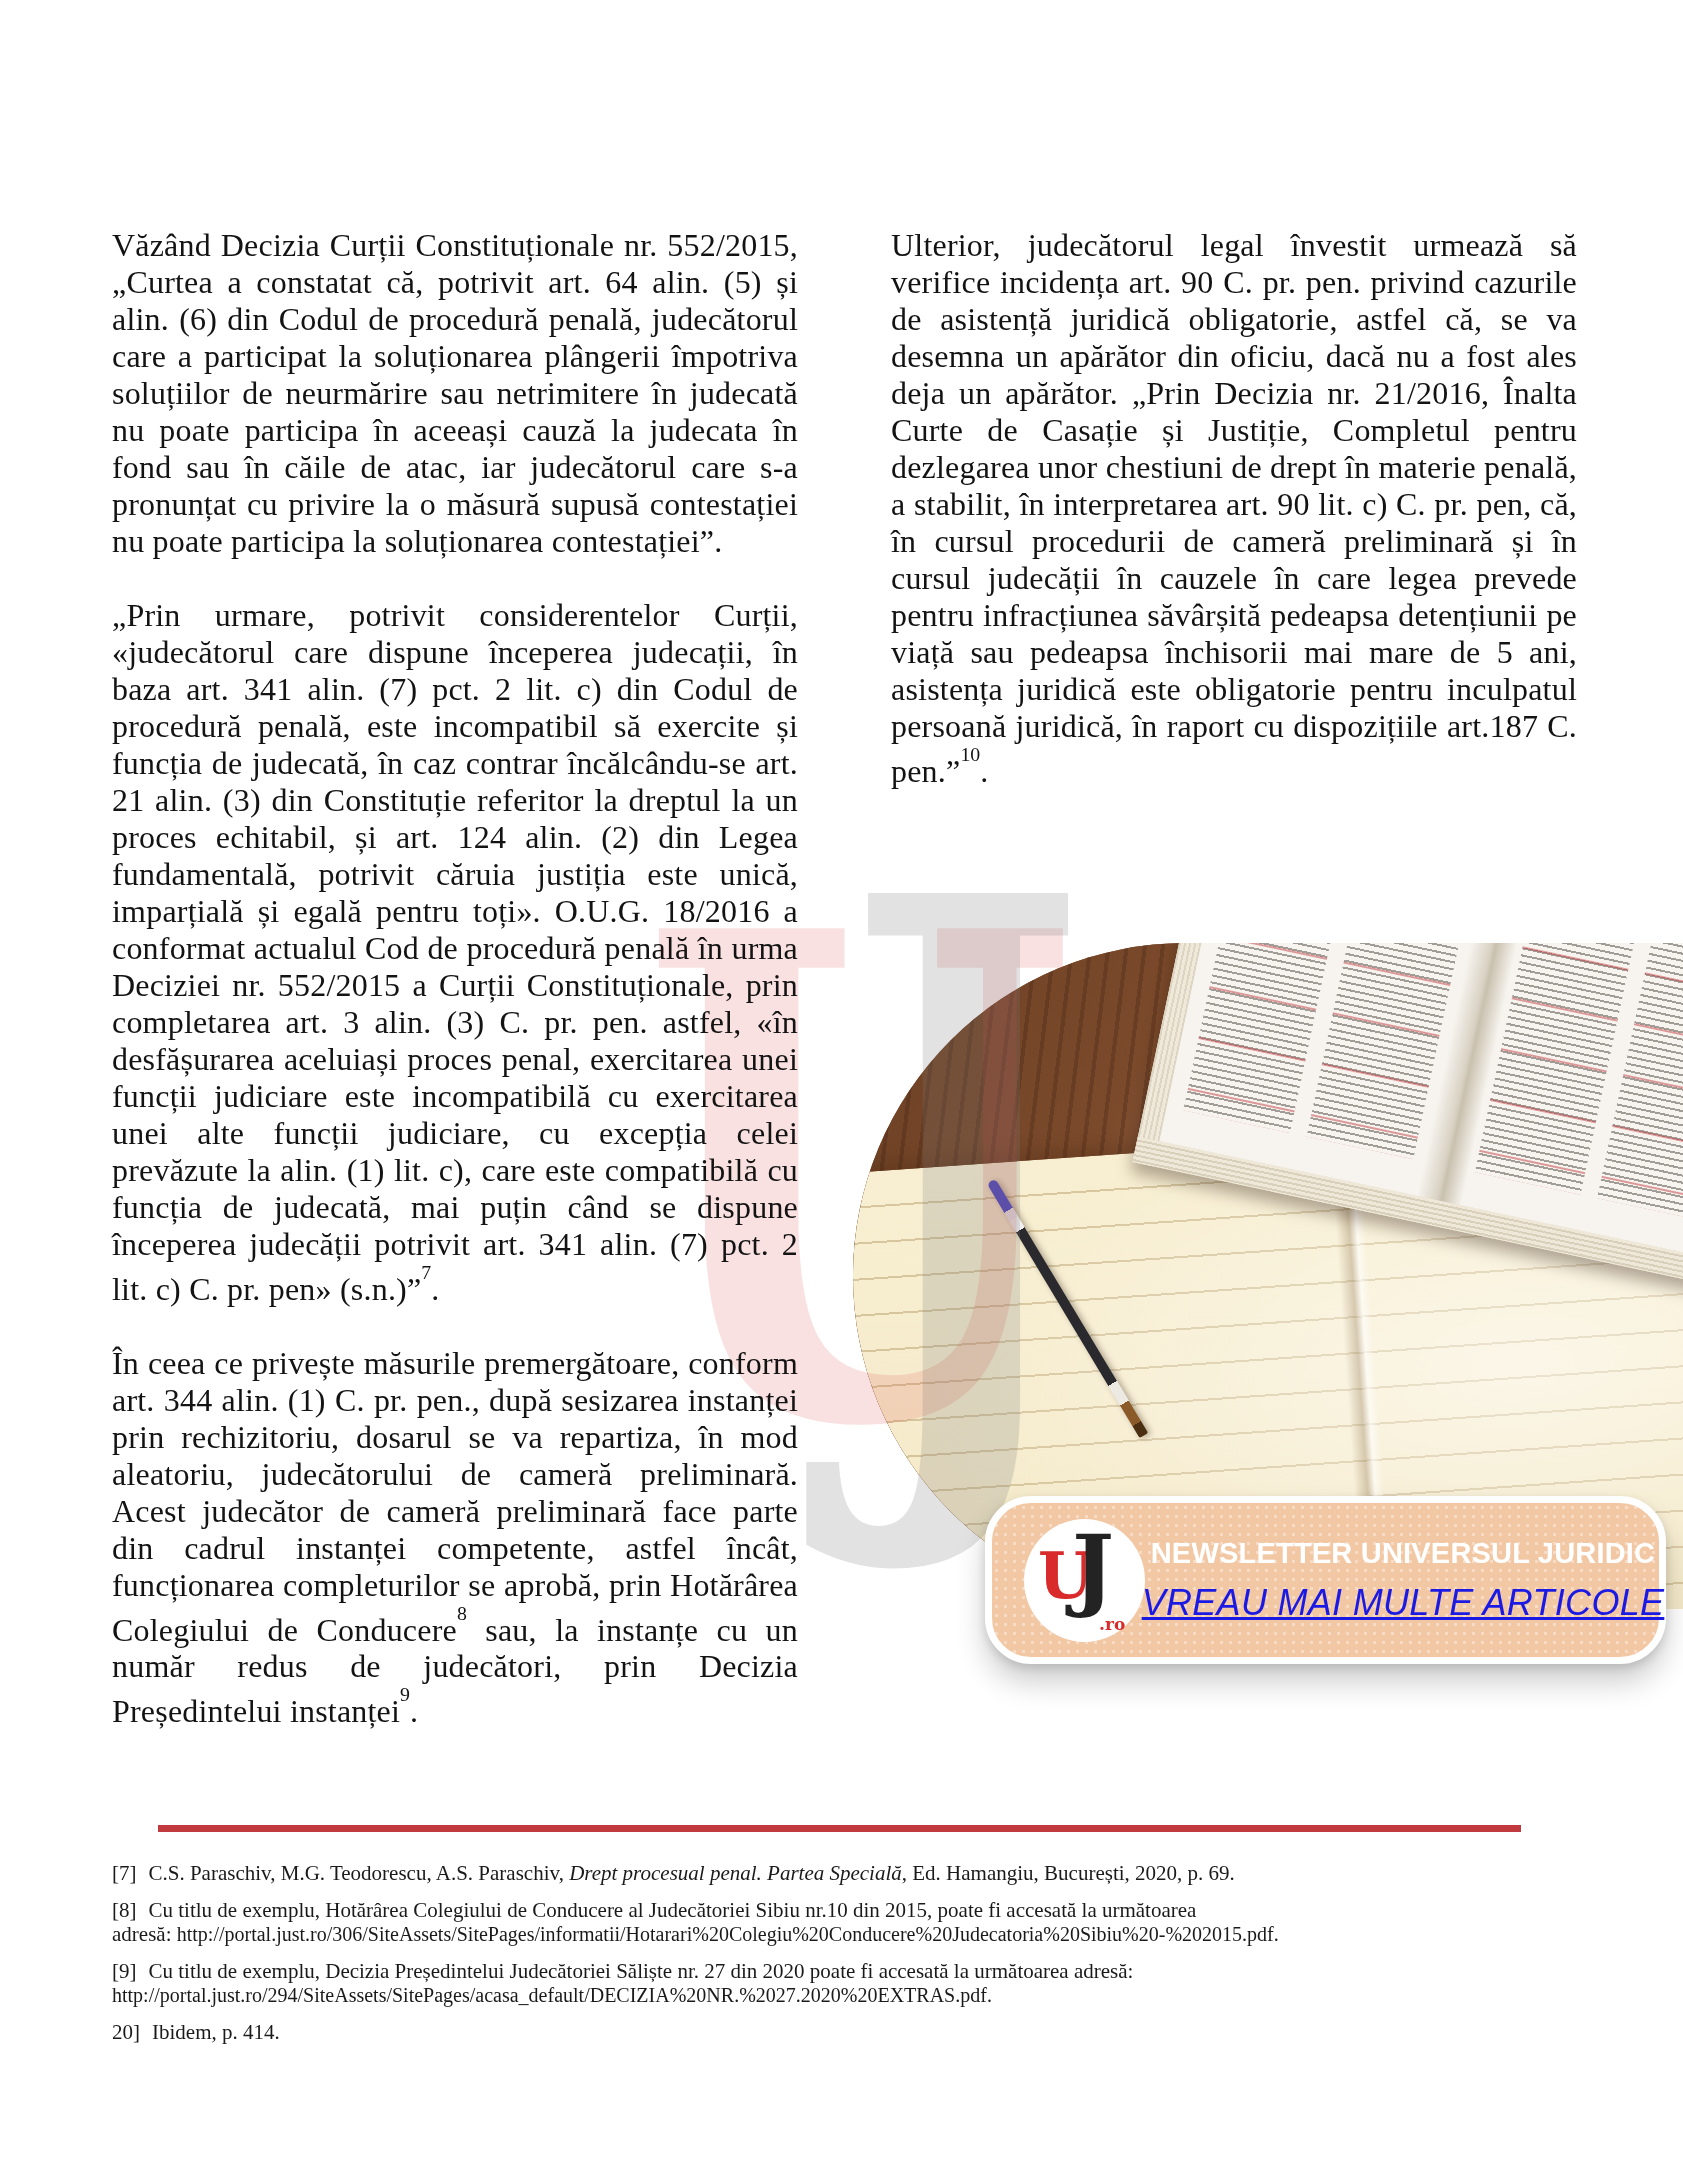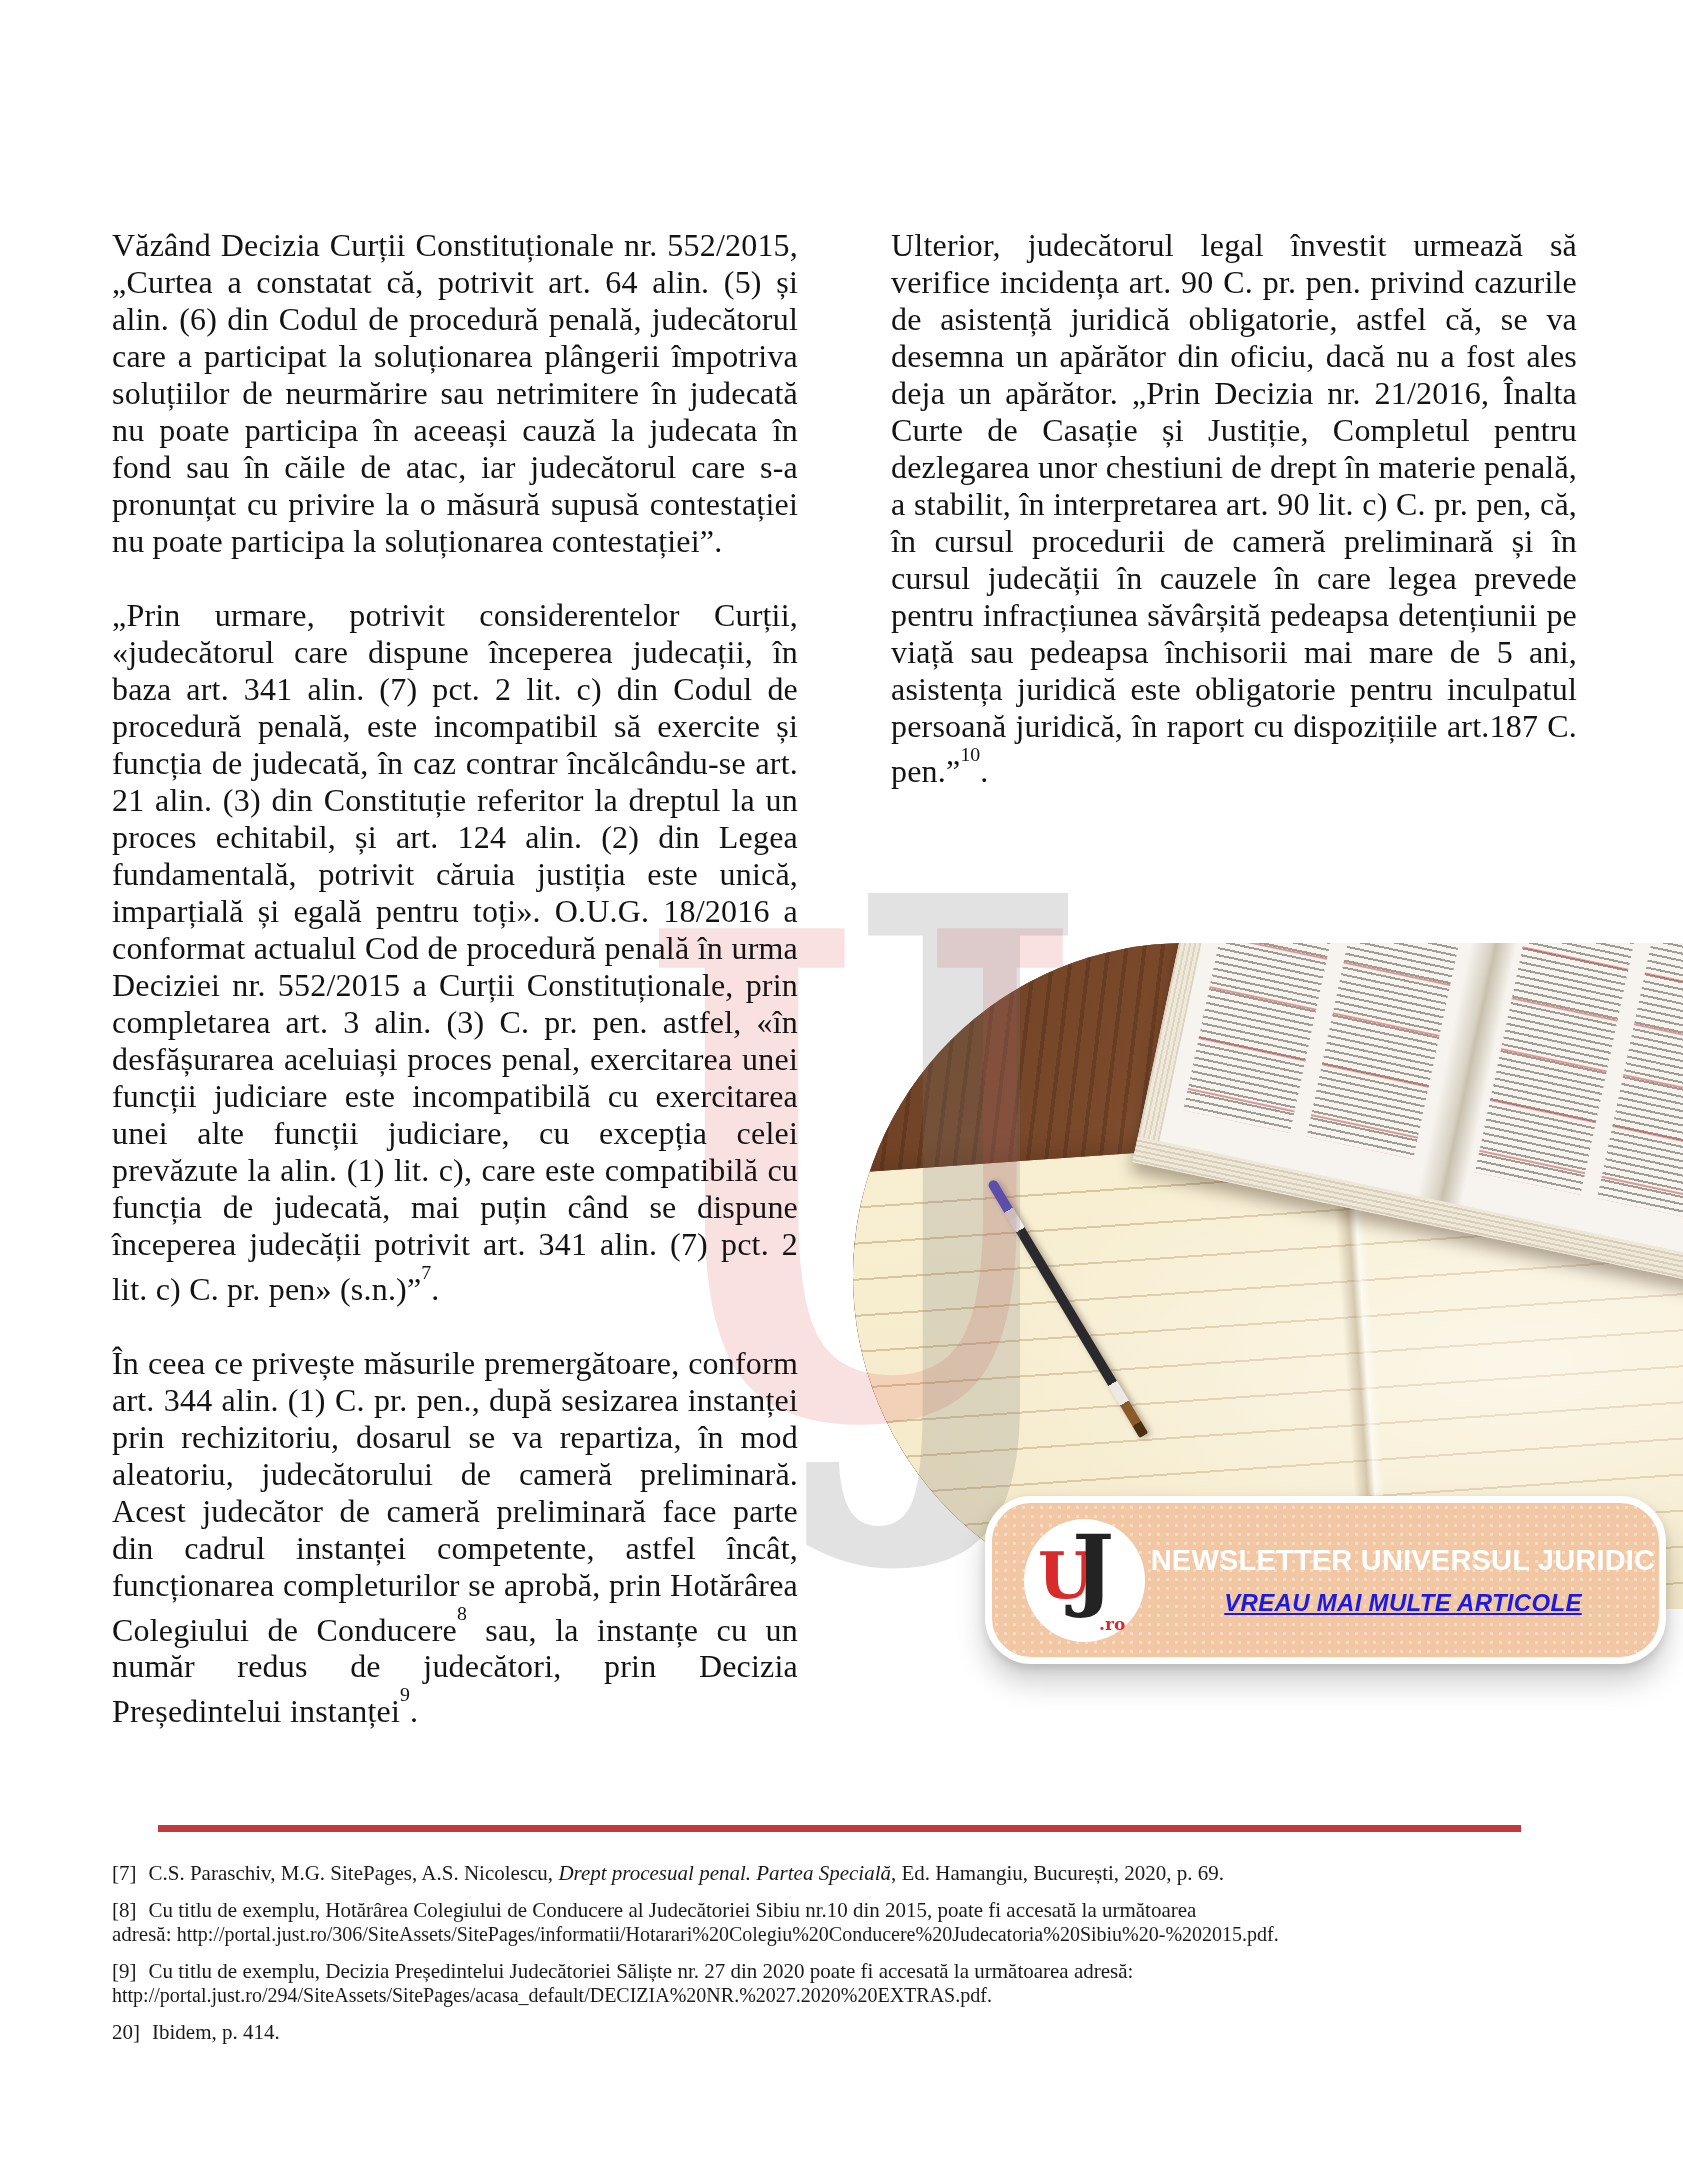--- a/index.html
+++ b/index.html
@@ -83,22 +83,22 @@
   .logo-circle { position:absolute; left:32px; top:16px; width:121px; height:123px;
     background:#fff; border-radius:50%; }
   .logo-circle span { position:absolute; font-family:"DejaVu Serif", serif; font-weight:bold; line-height:1; }
   .logo-u  { left:14px; top:26px; font-size:63px; }
   .logo-j  { left:48px; top:4px;  font-size:89px; }
   .logo-ro { left:75px; top:97px; font-size:17px; font-family:"Liberation Sans", sans-serif; }
   .banner-text { position:absolute; left:163px; right:8px; top:0; height:100%;
     display:flex; flex-direction:column; justify-content:center; align-items:center; gap:12px; }
   .banner-title { font-family:"Liberation Sans", sans-serif; font-weight:700; font-size:29px;
     color:#ffffff; white-space:nowrap; letter-spacing:0.2px; }
-  .banner-link { font-family:"Liberation Sans", sans-serif; font-weight:700; font-style:italic;
-    font-size:24px; text-decoration:underline; white-space:nowrap; letter-spacing:0.3px; cursor:pointer; }
+  .banner-link { font-family:"Liberation Sans", sans-serif; font-weight:400; font-style:italic;
+    font-size:36px; text-decoration:underline; white-space:nowrap; letter-spacing:0.3px; cursor:pointer; }
 
   
   .divider { position:absolute; left:158px; top:1825px; width:1363px; height:7px; z-index:5; }
   .footnotes { position:absolute; left:112px; top:1861px; width:1436px; z-index:5; }
   .fn { margin:0 0 13px 0; font-size:21px; line-height:24px; color:#1a1a1a; }
   .fn-label { margin-right:12px; }
   .fn-text { white-space:pre-line; }
   .fn-italic { font-style:italic;margin-top:28px; }
   .fn-url { font-size:20px; text-decoration:none; color:#1a1a1a; cursor:pointer;margin-top:8px; }
 </style>
@@ -149,21 +149,21 @@
     <div class="banner-text">
       <div class="banner-title">NEWSLETTER UNIVERSUL JURIDIC</div>
       <a class="banner-link" style="color: rgb(27, 26, 228);">VREAU MAI MULTE ARTICOLE</a>
     </div>
   </div>
 
   <div class="divider" style="background: rgb(193, 58, 64);"></div>
 
   <div class="footnotes">
     <p class="fn">
-      <span class="fn-label">[7]</span><span class="fn-text">C.S. Paraschiv, M.G. SitePages, A.S. Nicolescu, </span><span class="fn-italic">Drept procesual penal. Partea Specială</span><span class="fn-text">, Ed. Hamangiu, București, 2020, p. 69.</span>
+      <span class="fn-label">[7]</span><span class="fn-text">C.S. Paraschiv, M.G. Teodorescu, A.S. Paraschiv, </span><span class="fn-italic">Drept procesual penal. Partea Specială</span><span class="fn-text">, Ed. Hamangiu, București, 2020, p. 69.</span>
     </p>
     <p class="fn">
       <span class="fn-label">[8]</span><span class="fn-text">Cu titlu de exemplu, Hotărârea Colegiului de Conducere al Judecătoriei Sibiu nr.10 din 2015, poate fi accesată la următoarea
 adresă: </span><a class="fn-url">http://portal.just.ro/306/SiteAssets/SitePages/informatii/Hotarari%20Colegiu%20Conducere%20Judecatoria%20Sibiu%20-%202015.pdf.</a>
     </p>
     <p class="fn">
       <span class="fn-label">[9]</span><span class="fn-text">Cu titlu de exemplu, Decizia Președintelui Judecătoriei Săliște nr. 27 din 2020 poate fi accesată la următoarea adresă:
 </span><a class="fn-url">http://portal.just.ro/294/SiteAssets/SitePages/acasa_default/DECIZIA%20NR.%2027.2020%20EXTRAS.pdf.</a>
     </p>
     <p class="fn">

